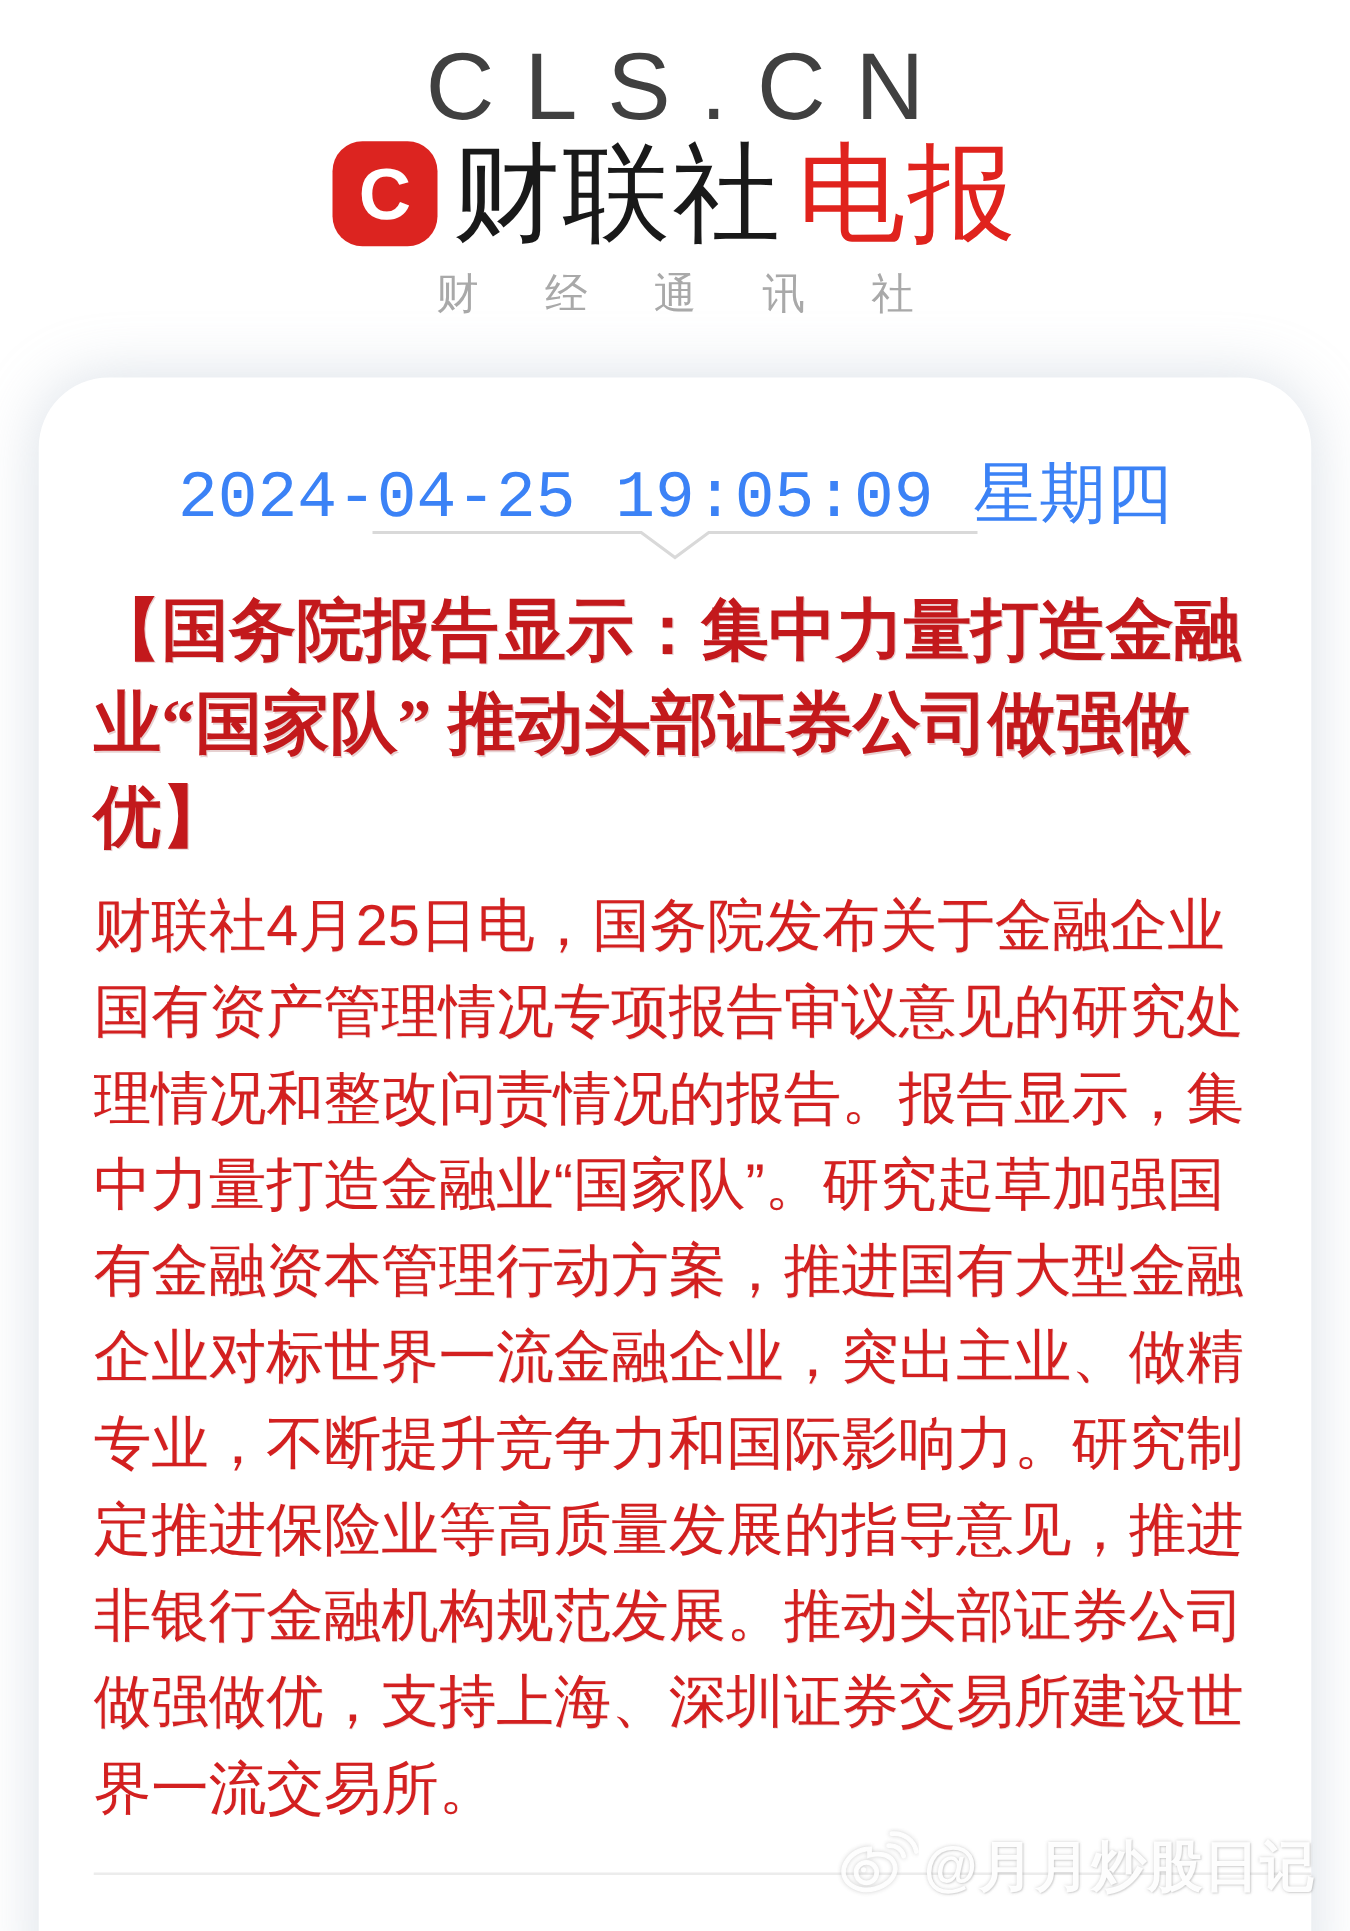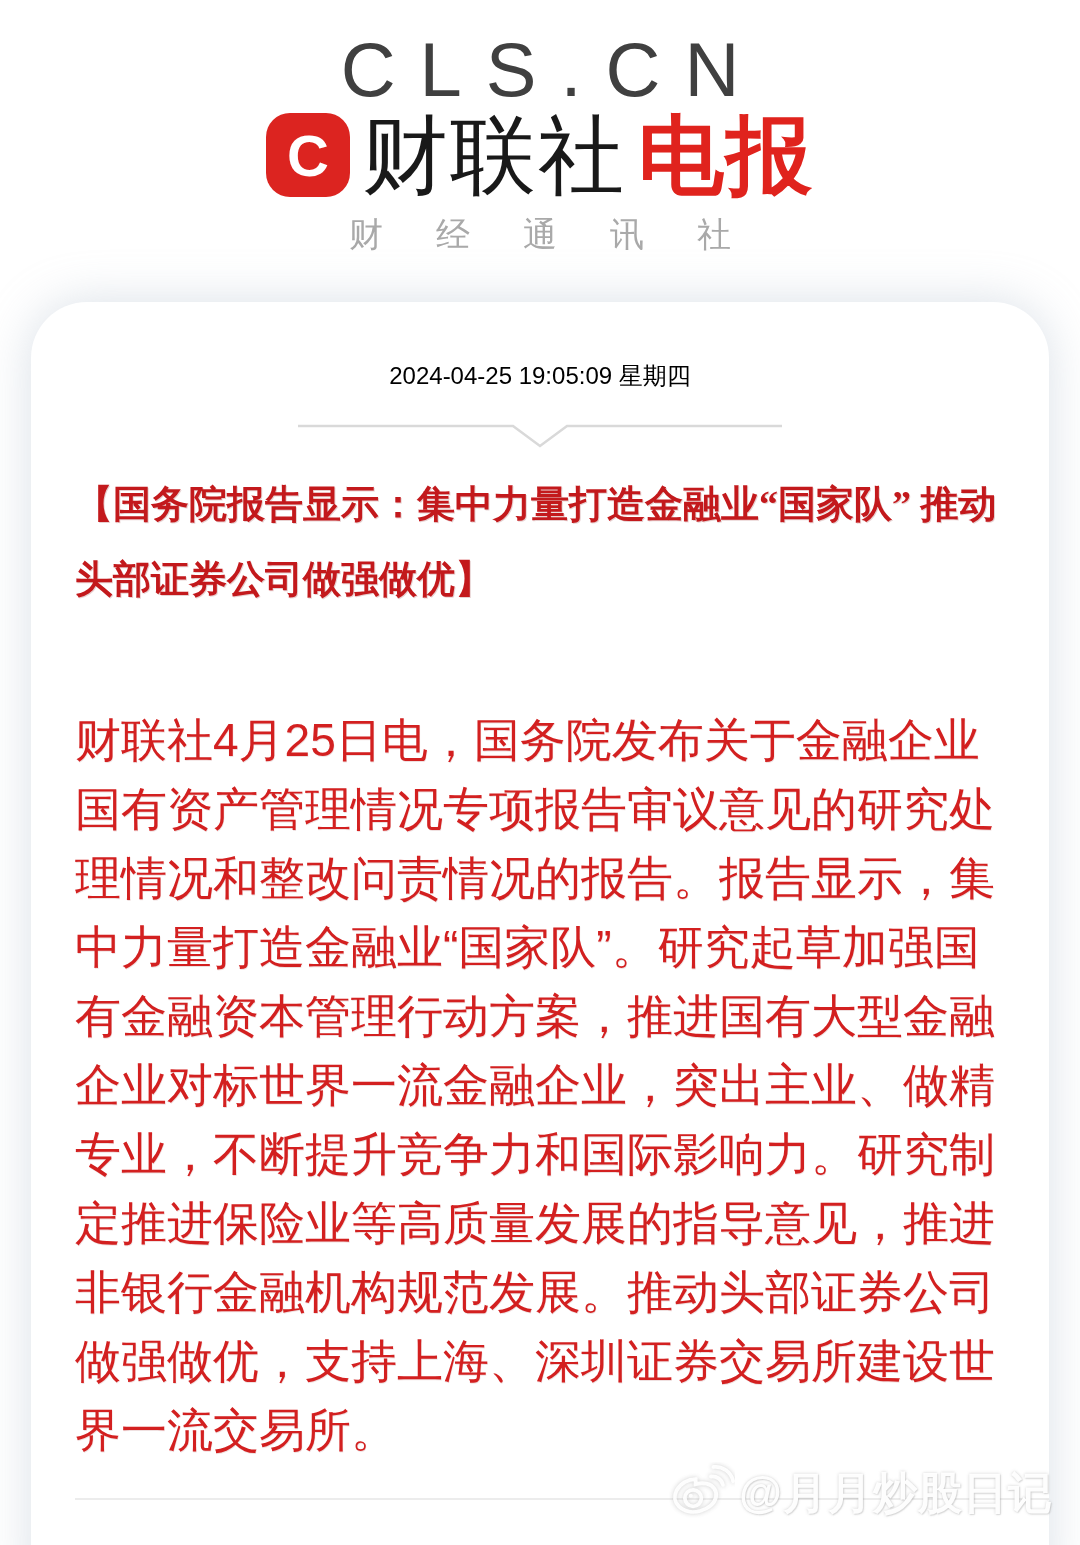--- a/index.html
+++ b/index.html
@@ -34,49 +34,49 @@
     width:84px;height:84px;border-radius:24px;
     background:var(--icon-bg);
     display:flex;align-items:center;justify-content:center;
     color:#ffffff;font-size:58px;font-weight:900;
     font-family:"Liberation Sans","DejaVu Sans",sans-serif;
   }
   .brand-black{
     font-size:86px;font-weight:400;color:#191919;letter-spacing:2px;line-height:1;
   }
   .brand-red{
-    font-size:86px;font-weight:700;color:var(--brand-red);letter-spacing:2px;line-height:1;
+    font-size:86px;font-weight:400;color:var(--brand-red);letter-spacing:2px;line-height:1;
   }
   .brand-subtitle{
     position:absolute;top:212px;left:0;width:100%;
     text-align:center;
     font-size:34px;color:#a9a9a9;
     letter-spacing:53px;padding-left:53px;
   }
 
   
   .card{
     position:absolute;left:31px;top:302px;width:1018px;height:1320px;
     background:#ffffff;border-radius:56px;
     box-shadow:0 0 48px rgba(168,180,198,0.42);
   }
   .timestamp{
     position:absolute;top:58px;left:0;width:100%;
     text-align:center;
-    font-family:Liberation Sans, sans-serif;
-    font-size:24px;font-weight:500;color:#000000;
+    font-family:Liberation Mono, monospace;
+    font-size:53px;font-weight:500;color:#3b82f6;
   }
   .divider-chevron{
     position:absolute;top:122px;left:50%;transform:translateX(-50%);
     width:486px;height:26px;display:block;
   }
   .headline{
     position:absolute;top:165px;left:44px;width:936px;
     font-family:"Liberation Serif","DejaVu Serif",serif;
-    font-size:38px;line-height:75px;font-weight:700;
+    font-size:54px;line-height:75px;font-weight:700;
     color:var(--headline-red);
     text-shadow:1px 1px 0 rgba(120,0,0,0.18);
   }
   .article-body{
     position:absolute;top:404px;left:44px;width:936px;
     font-family:"Liberation Sans","DejaVu Sans",sans-serif;
     font-size:46px;line-height:69px;font-weight:500;
     color:var(--body-red);
     text-shadow:0.5px 0.5px 0 rgba(120,0,0,0.12);
   }

